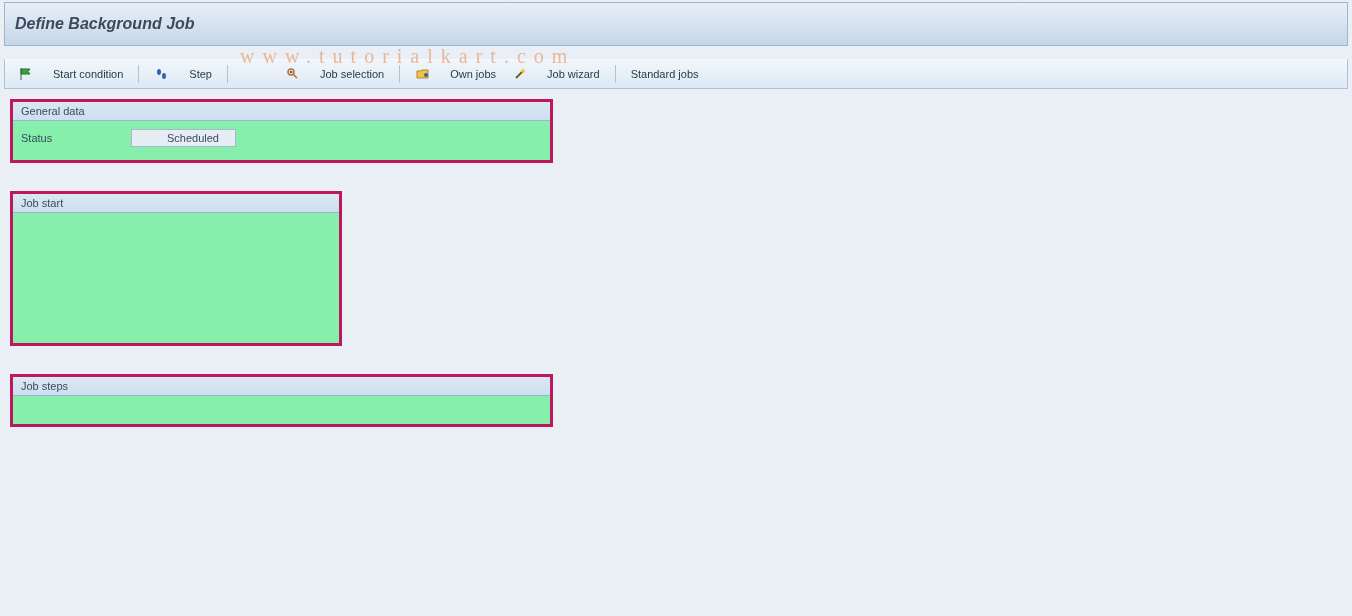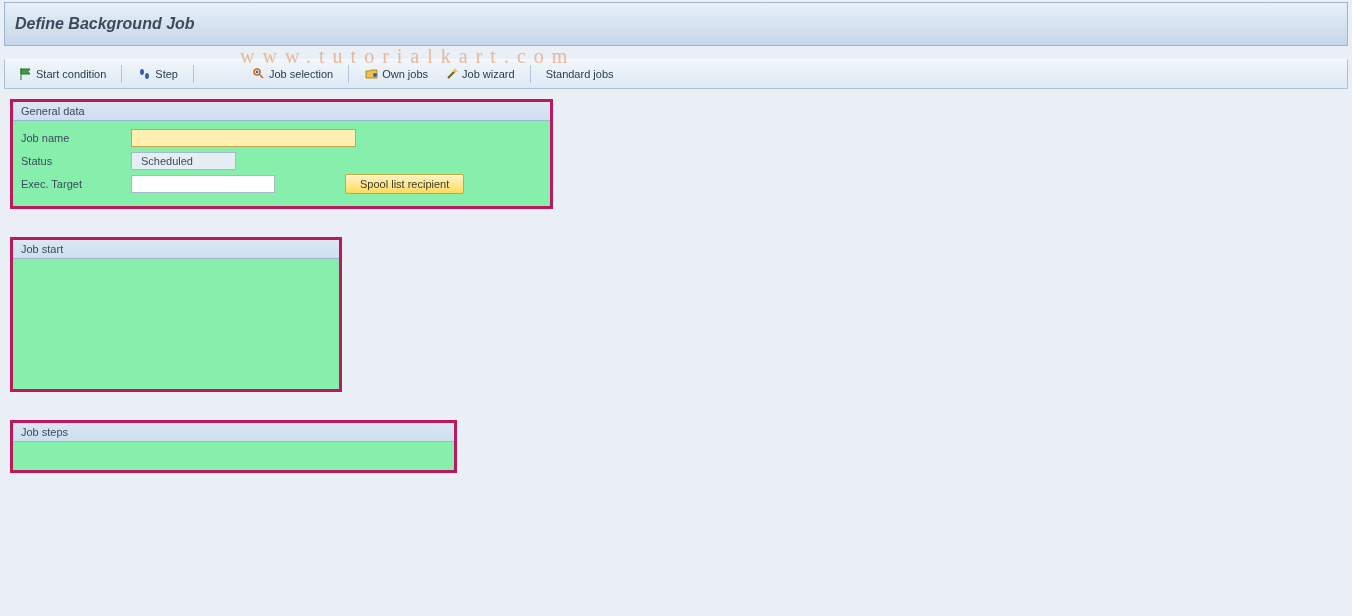--- a/index.html
+++ b/index.html
@@ -29,21 +29,21 @@
     margin: 0 4px 4px 4px;
     padding: 4px 6px;
     display: flex;
     align-items: center;
     gap: 2px;
     height: 30px;
   }
   .tb-btn {
     display: inline-flex;
     align-items: center;
-    gap: 2px;
+    gap: 19px;
     padding: 2px 6px;
     border: 1px solid transparent;
     border-radius: 2px;
     cursor: pointer;
     color: #2a3a4a;
     height: 22px;
   }
   .tb-sep {
     width: 1px;
     height: 18px;
@@ -78,24 +78,25 @@
     margin-bottom: 1px;
   }
   .form-label {
     width: 110px;
     color: #3b4a5c;
   }
   input.text-field {
     height: 18px;
     border: 1px solid #a6b8ca;
     background: #fff;
-    padding: 0 9px;
+    padding: 0 16px;
     font-family: inherit;
     font-size: 11px;
     color: #333;
+    text-align: right;
   }
   input.focus-field {
     background: #ffefb0;
     border: 1px solid #c2a848;
   }
   input.readonly-field {
     background: #e6edf4;
     border: 1px solid #a6b8ca;
     color: #3b4a5c;
   }
@@ -113,21 +114,21 @@
     color: #3a3a28;
     cursor: pointer;
     height: 20px;
     box-shadow: inset 0 1px 0 rgba(255,255,255,0.7);
   }
 
   .panels-row { display:flex; gap:6px; }
   .panel-narrow { width: 332px; }
   .panel-freq { width: 205px; }
   .panel-tall .group-body { height: 130px; }
-  .panel-wide { width: 447px; }
+  .panel-wide { width: 543px; }
   .panel-short .group-body { height: 28px; }
 
   .watermark {
     position: absolute;
     left: 240px;
     top: 45px;
     font-family: "Times New Roman", serif;
     font-size: 20px;
     letter-spacing: 8px;
     color: rgba(228,126,57,0.5);
@@ -200,32 +201,22 @@
 </div>
 
 <div class="watermark">www.tutorialkart.com</div>
 
 <div class="content">
 
   <div class="group" style="width:543px;">
     <div class="group-title">General data</div>
     <div class="group-body">
       <div class="form-row">
-        <span class="form-label">Job name</span>
-        <input class="text-field focus-field jobname" value="" style="">
-      </div>
-      <div class="form-row">
         <span class="form-label">Status</span>
         <input class="text-field readonly-field status" readonly="" value="Scheduled" style="">
-      </div>
-      <div class="form-row">
-        <span class="form-label">Exec. Target</span>
-        <input class="text-field exec" value="" style="">
-        <div style="width:70px;"></div>
-        <button class="yellow-btn">Spool list recipient</button>
       </div>
     </div>
   </div>
 
   <div class="panels-row">
     <div class="group panel-narrow panel-tall">
       <div class="group-title">Job start</div>
       <div class="group-body"></div>
     </div>
   </div>

